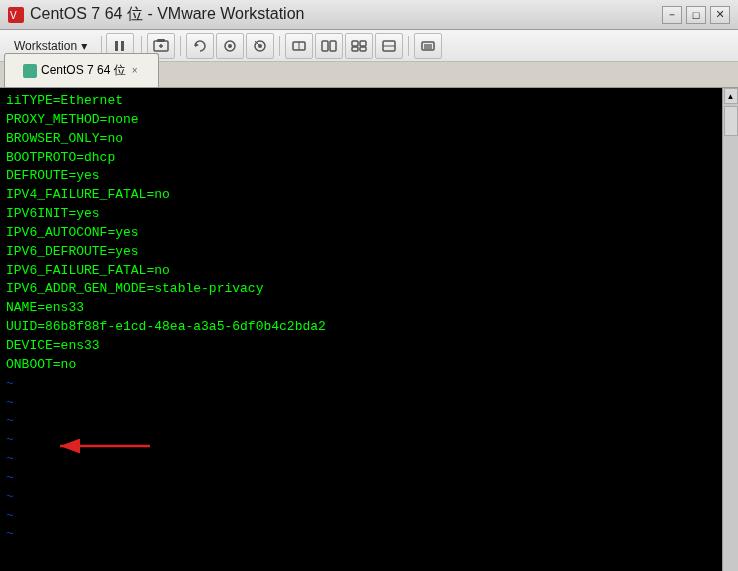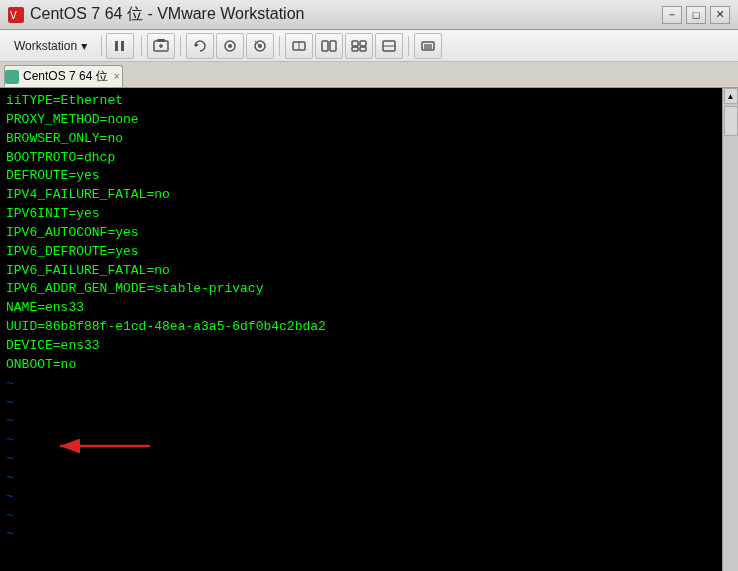--- a/index.html
+++ b/index.html
@@ -104,28 +104,28 @@
     
     #tab-bar {
       height: 26px;
       background: #d4d0c8;
       border-bottom: 1px solid #999;
       display: flex;
       align-items: flex-end;
       padding: 0 4px;
     }
     .tab {
-      height: 22px;
+      height: 34px;
       background: #f0f0e8;
       border: 1px solid #999;
       border-bottom: none;
       border-radius: 3px 3px 0 0;
       display: flex;
       align-items: center;
-      padding: 0 0;
+      padding: 0 18px;
       font-size: 12px;
       cursor: pointer;
       gap: 4px;
     }
     .tab-icon {
       width: 14px;
       height: 14px;
       background: #4a8;
       border-radius: 2px;
       display: inline-block;

